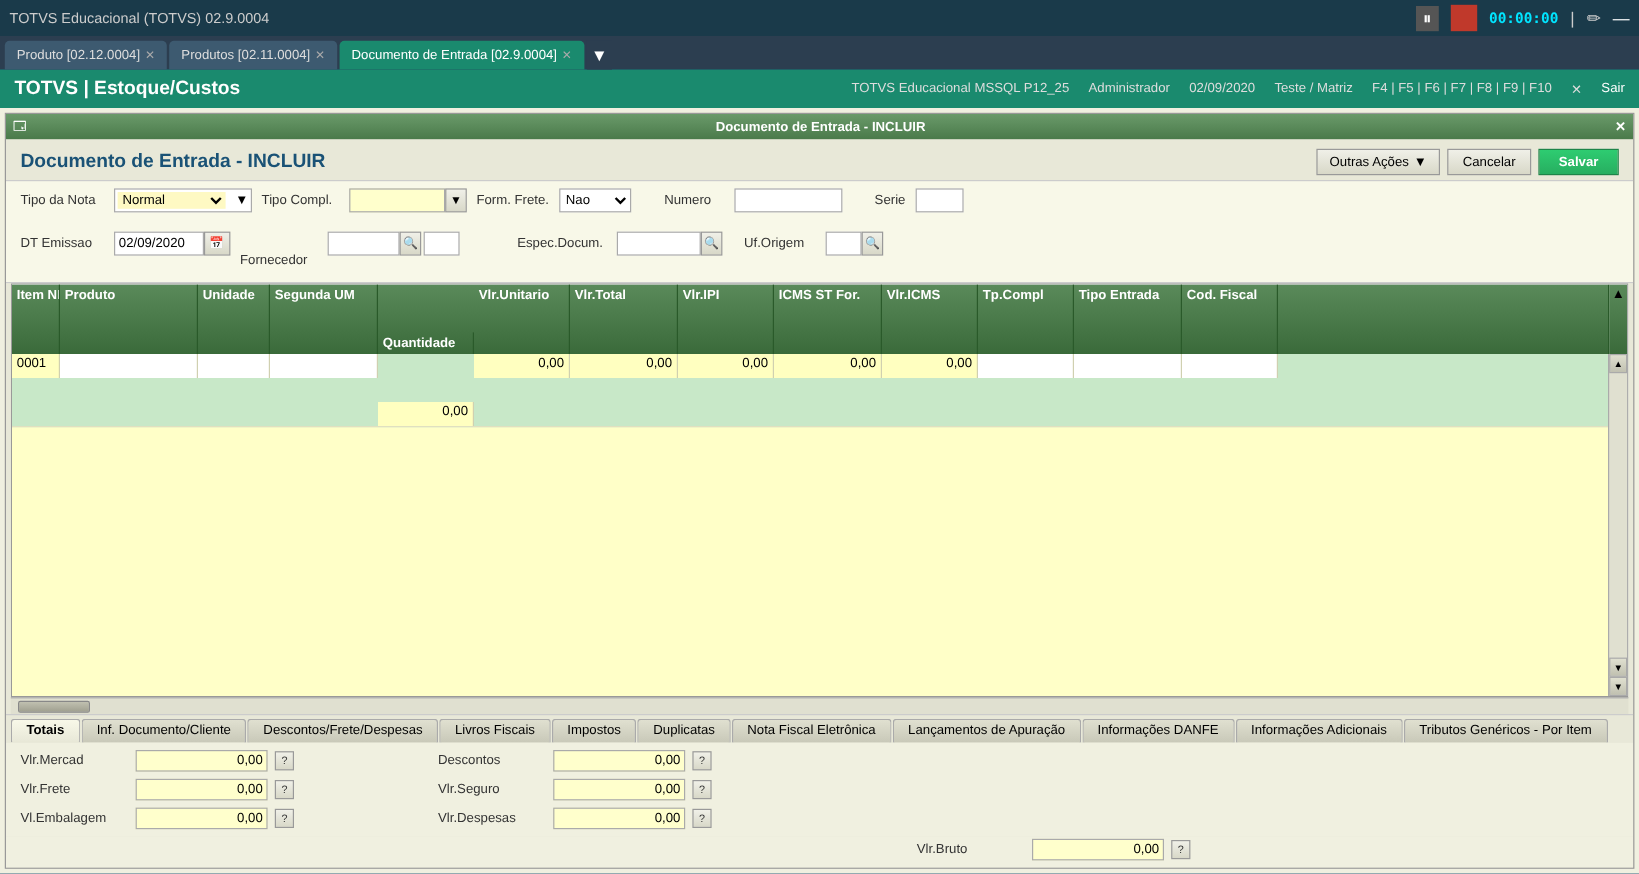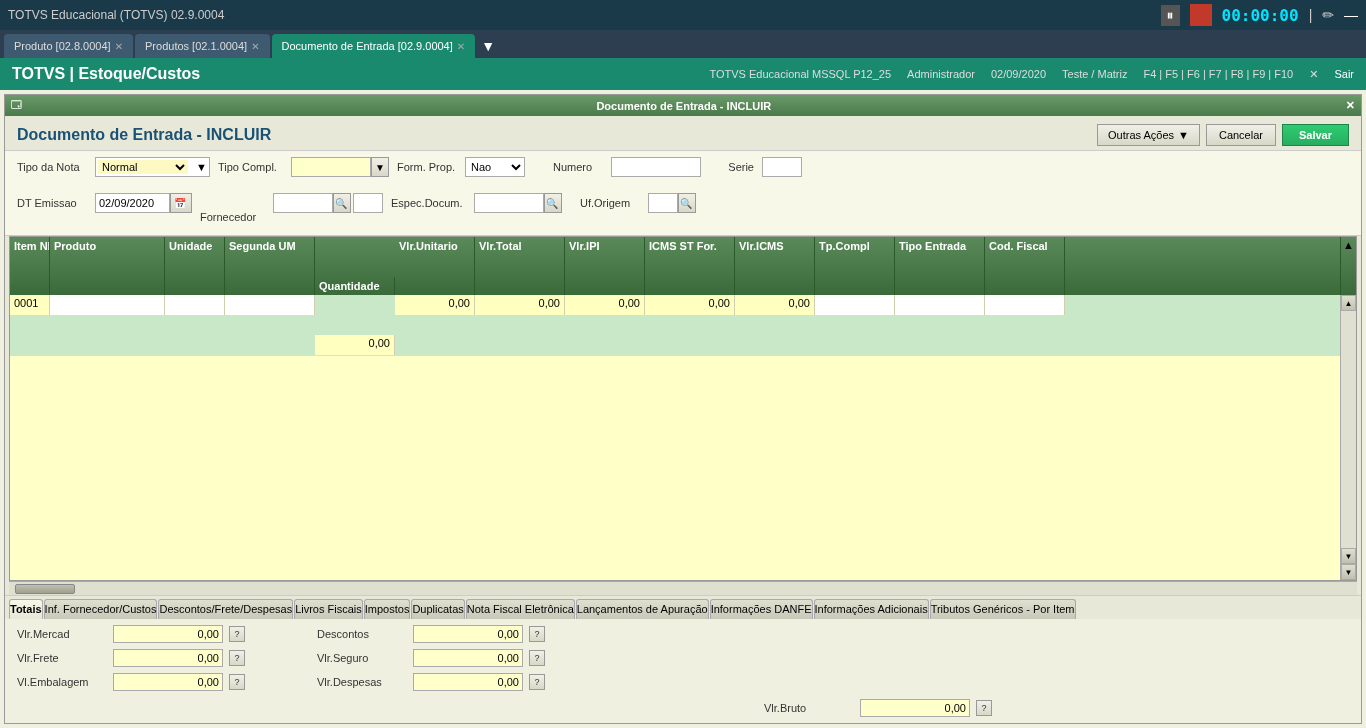--- a/index.html
+++ b/index.html
@@ -11,21 +11,21 @@
       height: 30px;
       display: flex;
       align-items: center;
       justify-content: space-between;
       padding: 0 8px;
       color: white;
     }
     .top-bar-left { display: flex; align-items: center; gap: 8px; }
     .top-bar-title { font-size: 12px; color: #ccc; }
     .top-bar-right { display: flex; align-items: center; gap: 8px; }
-    .timer-display { color: #00e5ff; font-size: 16px; font-weight: bold; font-family: monospace; }
+    .timer-display { color: #00e5ff; font-size: 12px; font-weight: bold; font-family: monospace; }
     .btn-pause { background: #555; border: none; color: white; padding: 2px 6px; cursor: pointer; font-size: 14px; }
     .btn-stop { background: #c0392b; border: none; color: white; padding: 2px 6px; cursor: pointer; width: 22px; height: 22px; }
     .btn-edit-icon { background: none; border: none; color: #ccc; cursor: pointer; font-size: 14px; }
     .btn-minimize { background: none; border: none; color: white; cursor: pointer; font-size: 14px; }
 
     
     .tabs-bar {
       background: #2c3e50;
       height: 28px;
       display: flex;
@@ -266,21 +266,21 @@
       display: flex;
       overflow-x: auto;
       gap: 1px;
       padding: 3px 4px 0 4px;
       flex-shrink: 0;
     }
     .bottom-tab {
       background: linear-gradient(to bottom, #e0e0d0, #c8c8b8);
       border: 1px solid #aaa;
       border-bottom: none;
-      padding: 3px 0;
+      padding: 3px 12px;
       cursor: pointer;
       font-size: 11px;
       white-space: nowrap;
       border-radius: 3px 3px 0 0;
     }
     .bottom-tab.active {
       background: linear-gradient(to bottom, #f8f8e8, #e8e8d8);
       border-bottom: 1px solid #e8e8d8;
       font-weight: bold;
     }
@@ -343,25 +343,25 @@
     <button class="btn-stop" style="background:#c0392b;border:none;color:white;width:22px;height:22px;cursor:pointer;"></button>
     <span class="timer-display">00:00:00</span>
     <span style="color:#ccc;font-size:14px;cursor:pointer;">|</span>
     <button class="btn-edit-icon">✏</button>
     <button class="btn-minimize">—</button>
   </div>
 </div>
 
 <div class="tabs-bar">
   <div class="tab">
-    <span>Produto [02.8.0004]</span>
+    <span>Produto [02.12.0004]</span>
     <span class="tab-close">✕</span>
   </div>
   <div class="tab">
-    <span>Produtos [02.1.0004]</span>
+    <span>Produtos [02.11.0004]</span>
     <span class="tab-close">✕</span>
   </div>
   <div class="tab active">
     <span>Documento de Entrada [02.9.0004]</span>
     <span class="tab-close">✕</span>
   </div>
   <button class="tab-arrow">▼</button>
 </div>
 
 <div class="header-bar">
@@ -408,21 +408,21 @@
           </select>
           <span>▼</span>
         </div>
 
         <span class="field-label" style="min-width:65px;">Tipo Compl.</span>
         <div style="display:flex;align-items:center;">
           <input type="text" class="yellow-input" style="width: 80px;">
           <button class="search-btn">▼</button>
         </div>
 
-        <span class="field-label" style="min-width:60px;">Form. Prop.</span>
+        <span class="field-label" style="min-width:60px;">Form. Frete.</span>
         <div style="display:flex;align-items:center;">
           <select style="border:1px solid #aaa;background:white;height:20px;font-size:11px;padding:1px;width:60px;">
             <option>Nao</option>
           </select>
 
         </div>
 
         <span class="field-label" style="min-width:50px;margin-left:20px;">Numero</span>
         <input type="text" class="field-input" style="width: 90px;">
 
@@ -438,21 +438,21 @@
           <button class="cal-btn">📅</button>
         </div>
 
         <span class="field-label" style="min-width:65px;margin-top:28px;">Fornecedor</span>
         <div style="display:flex;align-items:center;">
           <input type="text" class="field-input" style="width: 60px;">
           <button class="search-btn">🔍</button>
           <input type="text" class="field-input" style="width: 30px; margin-left: 2px;">
         </div>
 
-        <span class="field-label" style="min-width:75px;">Espec.Docum.</span>
+        <span class="field-label" style="min-width:75px;margin-left:40px;">Espec.Docum.</span>
         <div style="display:flex;align-items:center;">
           <input type="text" class="field-input" style="width: 70px;">
           <button class="search-btn">🔍</button>
         </div>
 
         <span class="field-label" style="min-width:60px;margin-left:10px;">Uf.Origem</span>
         <div style="display:flex;align-items:center;">
           <input type="text" class="field-input" style="width: 30px;">
           <button class="search-btn">🔍</button>
         </div>
@@ -511,21 +511,21 @@
         </div>
       </div>
     </div>
 
     <div class="h-scrollbar">
       <div class="h-scroll-thumb"></div>
     </div>
 
     <div class="bottom-tabs">
       <div class="bottom-tab active">Totais</div>
-      <div class="bottom-tab">Inf. Fornecedor/Custos</div>
+      <div class="bottom-tab">Inf. Documento/Cliente</div>
       <div class="bottom-tab">Descontos/Frete/Despesas</div>
       <div class="bottom-tab">Livros Fiscais</div>
       <div class="bottom-tab">Impostos</div>
       <div class="bottom-tab">Duplicatas</div>
       <div class="bottom-tab">Nota Fiscal Eletrônica</div>
       <div class="bottom-tab">Lançamentos de Apuração</div>
       <div class="bottom-tab">Informações DANFE</div>
       <div class="bottom-tab">Informações Adicionais</div>
       <div class="bottom-tab">Tributos Genéricos - Por Item</div>
     </div>
@@ -543,21 +543,21 @@
           <input type="text" class="totals-input" value="0,00" style="">
           <button class="help-btn">?</button>
         </div>
         <div class="totals-row">
           <span class="totals-label">Vl.Embalagem</span>
           <input type="text" class="totals-input" value="0,00" style="">
           <button class="help-btn">?</button>
         </div>
       </div>
 
-      <div class="totals-col" style="margin-left:32px;">
+      <div class="totals-col" style="margin-left:80px;">
         <div class="totals-row">
           <span class="totals-label">Descontos</span>
           <input type="text" class="totals-input" value="0,00" style="">
           <button class="help-btn">?</button>
         </div>
         <div class="totals-row">
           <span class="totals-label">Vlr.Seguro</span>
           <input type="text" class="totals-input" value="0,00" style="">
           <button class="help-btn">?</button>
         </div>

